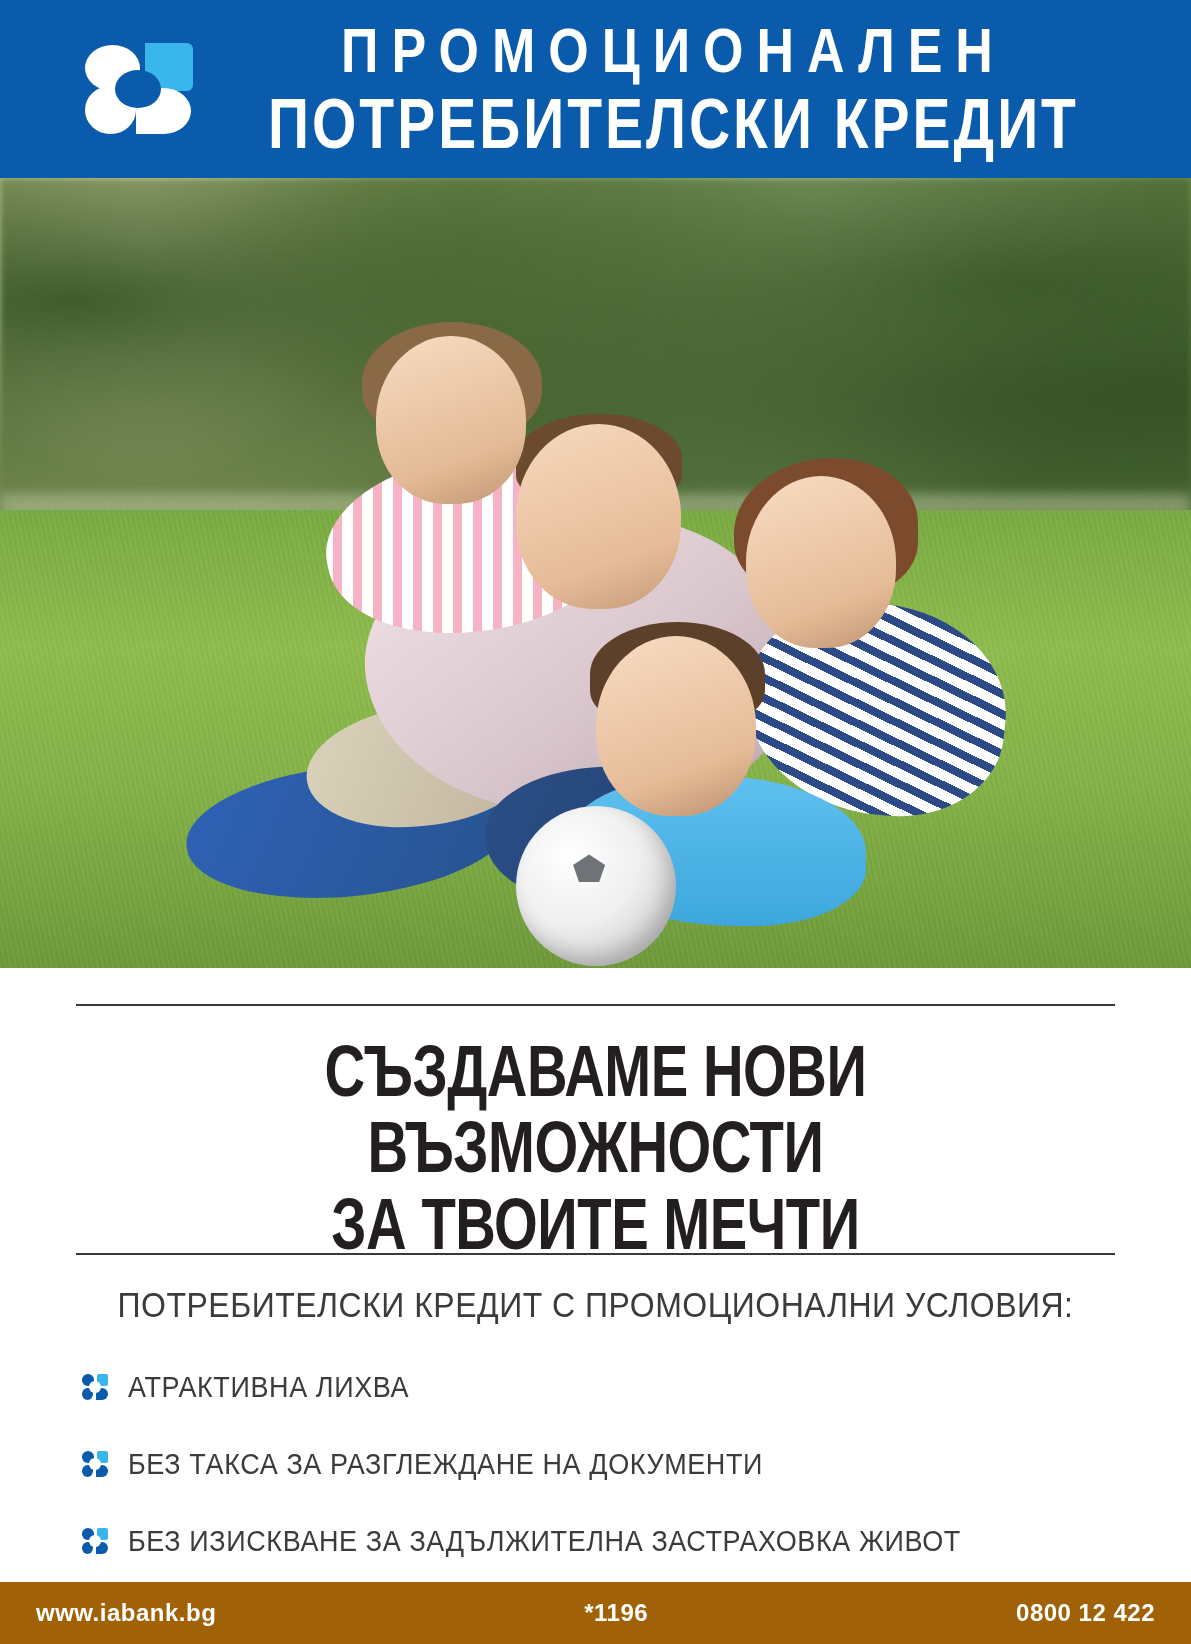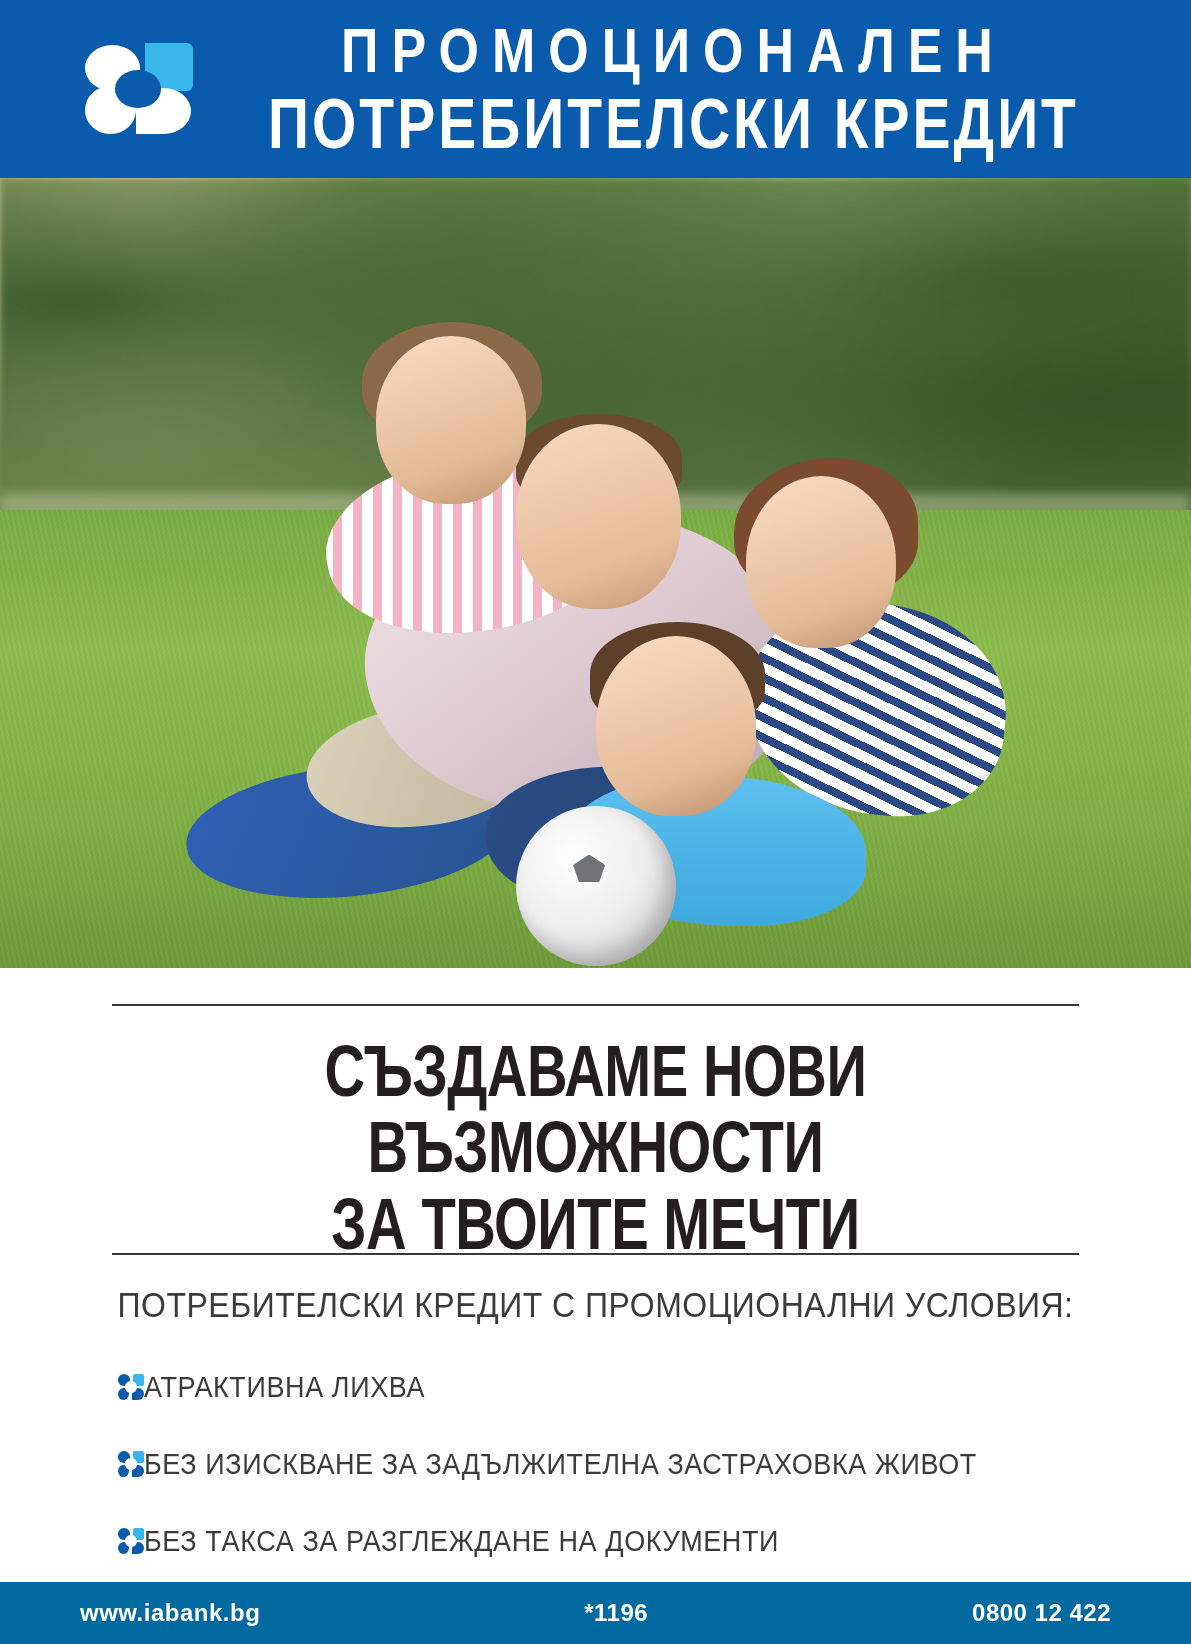--- a/index.html
+++ b/index.html
@@ -350,21 +350,21 @@
     position: absolute;
     left: 36%; top: 30%;
     width: 32px; height: 28px;
     background: #6f7276;
     clip-path: polygon(50% 0%, 100% 38%, 81% 100%, 19% 100%, 0% 38%);
   }
 
   
   .content {
     flex: 1 1 auto;
-    padding: 0 112px;
+    padding: 0 76px;
     box-sizing: border-box;
     position: relative;
   }
   .rule {
     height: 2px;
     background: #3a3a3a;
     width: 100%;
   }
   .headline-block {
     margin-top: 36px;
@@ -396,39 +396,40 @@
     transform: scaleY(1.12);
     transform-origin: center;
   }
   .bullets {
     margin-top: 48px;
     padding-left: 6px;
   }
   .bullet {
     display: flex;
     align-items: center;
+    gap: 20px;
     margin-bottom: 46px;
   }
   .bullet-text {
     color: #3b3b3b;
     font-size: 27px;
     letter-spacing: 0.6px;
     transform: scaleY(1.1);
     transform-origin: left center;
   }
 
   
   .footer {
-    background: #0369a1;
+    background: #a16207;
     height: 62px;
     width: 100%;
     display: flex;
     align-items: center;
     justify-content: space-between;
-    padding: 0 80px;
+    padding: 0 36px;
     box-sizing: border-box;
     flex: 0 0 auto;
     position: absolute;
     bottom: 0;
     left: 0;
   }
   .footer span {
     color: #ffffff;
     font-weight: bold;
     font-size: 24px;
@@ -514,32 +515,32 @@
       </div>
 
       <div class="bullet">
         <span class="bullet-mark">
           <span class="bm-a"></span>
             <span class="bm-b"></span>
             <span class="bm-c"></span>
             <span class="bm-d"></span>
             <span class="bm-center"></span>
         </span>
-        <span class="bullet-text">БЕЗ ИЗИСКВАНЕ ЗА ЗАДЪЛЖИТЕЛНА ЗАСТРАХОВКА ЖИВОТ</span>
+        <span class="bullet-text">БЕЗ ТАКСА ЗА РАЗГЛЕЖДАНЕ НА ДОКУМЕНТИ</span>
       </div>
 
       <div class="bullet">
         <span class="bullet-mark">
           <span class="bm-a"></span>
             <span class="bm-b"></span>
             <span class="bm-c"></span>
             <span class="bm-d"></span>
             <span class="bm-center"></span>
         </span>
-        <span class="bullet-text">БЕЗ ТАКСА ЗА РАЗГЛЕЖДАНЕ НА ДОКУМЕНТИ</span>
+        <span class="bullet-text">БЕЗ ИЗИСКВАНЕ ЗА ЗАДЪЛЖИТЕЛНА ЗАСТРАХОВКА ЖИВОТ</span>
       </div>
 
     </div>
   </div>
 
   <div class="footer">
     <span class="left">www.iabank.bg</span>
     <span class="center">*1196</span>
     <span class="right">0800 12 422</span>
   </div>

